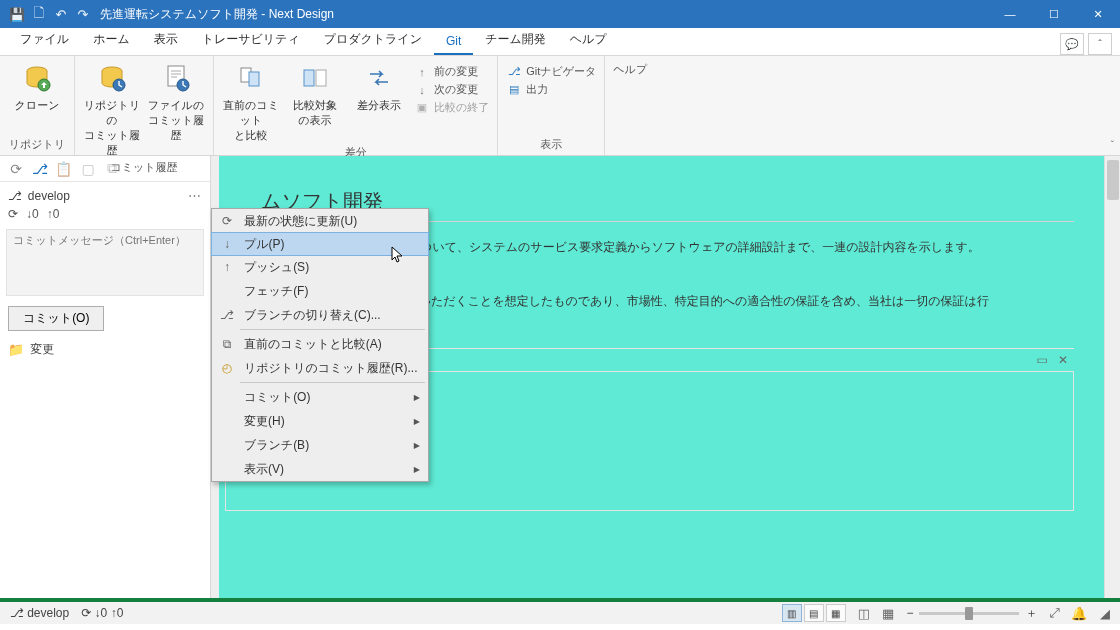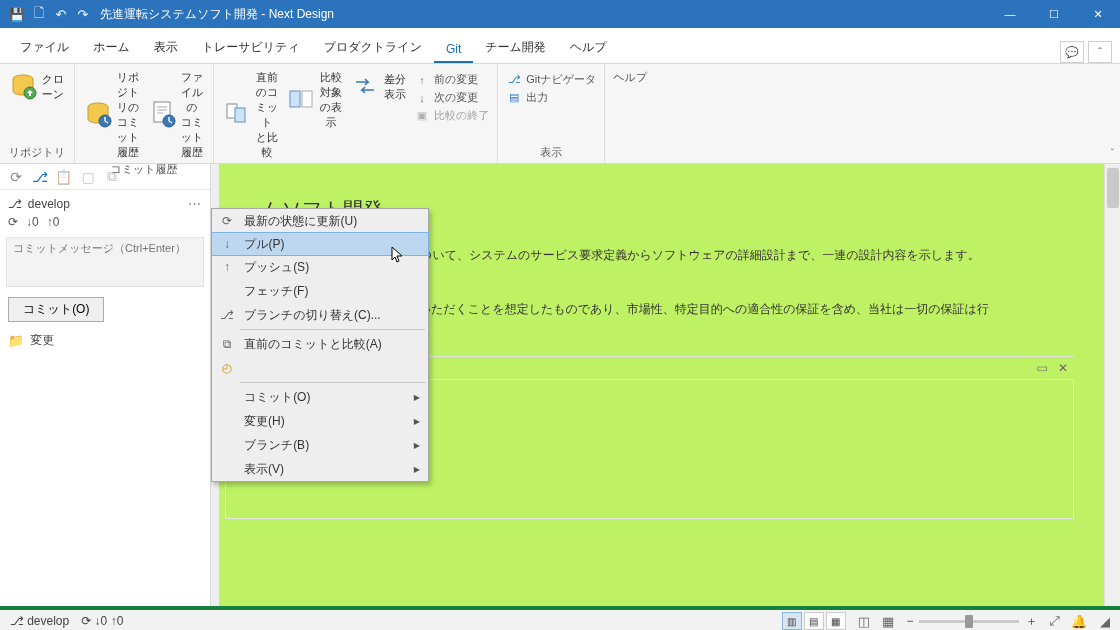--- a/index.html
+++ b/index.html
@@ -5,54 +5,54 @@
 * { margin: 0; padding: 0; box-sizing: border-box; font-family: "Meiryo UI", "Yu Gothic UI", sans-serif; }
 body { width: 1120px; height: 630px; background: #fff; overflow: hidden; position: relative; font-size: 12px; }
 
 .titlebar { background: #2b73bd; height: 28px; display: flex; align-items: center; color: #fff; }
 .titlebar .qat { display: flex; gap: 4px; padding: 0 8px; align-items: center; }
 .titlebar .qat span { width: 18px; height: 18px; display: flex; align-items: center; justify-content: center; opacity: .9; font-size: 13px; }
 .titlebar .title { flex: 1; text-align: left; font-size: 12px; }
 .titlebar .syswin { display: flex; }
 .titlebar .syswin span { width: 44px; height: 28px; display: flex; align-items: center; justify-content: center; font-size: 11px; }
 
-.menutabs { height: 36px; display: flex; align-items: flex-end; padding: 0 8px; border-bottom: 1px solid #d8d8d8; background: #fff; }
+.menutabs { height: 28px; display: flex; align-items: flex-end; padding: 0 8px; border-bottom: 1px solid #d8d8d8; background: #fff; }
 .menutabs .tab { padding: 6px 12px 5px; font-size: 12px; color: #2e2e2e; border-bottom: 2px solid transparent; }
 .menutabs .tab.active { color: #1a6fc1; border-bottom-color: #1a6fc1; }
 .menutabs .spacer { flex: 1; }
 .menutabs .rbtn { width: 24px; height: 22px; border: 1px solid #cfcfcf; margin-left: 4px; display: flex; align-items: center; justify-content: center; color: #555; font-size: 11px; }
 
 .ribbon { height: 100px; background: #f6f6f6; border-bottom: 1px solid #d6d6d6; display: flex; position: relative; }
 .ribbon .group { border-right: 1px solid #dcdcdc; padding: 4px 8px 0; display: flex; flex-direction: column; height: 100%; }
 .ribbon .group .items { flex: 1; display: flex; align-items: flex-start; gap: 6px; }
 .ribbon .group .label { text-align: center; font-size: 11px; color: #555; padding: 2px 0 3px; }
-.ribbon .big { width: 58px; display: flex; flex-direction: row; align-items: center; gap: 2px; text-align: center; font-size: 11px; color: #333; padding-top: 2px; }
+.ribbon .big { width: 58px; display: flex; flex-direction: column; align-items: center; gap: 2px; text-align: center; font-size: 11px; color: #333; padding-top: 2px; }
 .ribbon .big .ic { width: 32px; height: 32px; margin-bottom: 2px; display: flex; align-items: center; justify-content: center; font-size: 24px; }
 .ribbon .mini { display: flex; flex-direction: column; gap: 3px; padding-top: 4px; }
 .ribbon .mini .row { display: flex; align-items: center; gap: 4px; font-size: 11px; color: #555; }
 .ribbon .mini .row .mic { width: 16px; display: flex; justify-content: center; color: #777; }
 .ribbon .collapse { position: absolute; right: 6px; bottom: 4px; font-size: 10px; color: #666; }
 
 .workarea { display: flex; height: 442px; }
 
 .leftpanel { width: 211px; border-right: 1px solid #d8d8d8; display: flex; flex-direction: column; background: #fff; }
 .lp-toolbar { height: 26px; border-bottom: 1px solid #e6e6e6; display: flex; align-items: center; gap: 8px; padding: 0 8px; color: #888; font-size: 14px; }
 .lp-toolbar span { display: inline-flex; width: 16px; justify-content: center; }
 .lp-toolbar .on { color: #1a6fc1; }
 .branchrow { padding: 6px 8px 2px; display: flex; align-items: center; gap: 6px; font-size: 12px; color: #444; }
 .branchrow .bicon { color: #444; font-size: 12px; }
 .branchrow .dots { margin-left: auto; font-size: 13px; color: #666; letter-spacing: 1px; }
 .statsrow { padding: 2px 8px 6px; font-size: 12px; color: #555; display: flex; gap: 8px; align-items: center; }
-.commitmsg { margin: 2px 6px; height: 50px; background: #f3f3f3; border: 1px solid #e3e3e3; }
+.commitmsg { margin: 2px 6px; height: 67px; background: #f3f3f3; border: 1px solid #e3e3e3; }
 .commitmsg input { width: 100%; border: none; background: transparent; padding: 4px 6px; font-size: 11px; color: #888; }
 .commitbtn { margin: 8px 8px 0; display: inline-block; padding: 3px 14px; border: 1px solid #adadad; background: #efefef; font-size: 12px; }
 .changes { padding: 10px 8px; font-size: 12px; color: #444; display: flex; align-items: center; gap: 6px; }
 .changes .foldericon { color: #d9a43c; font-size: 13px; }
 
-.mainpane { flex: 1; display: flex; background: #bef264; position: relative; }
+.mainpane { flex: 1; display: flex; background: #5eead4; position: relative; }
 .docarea { flex: 1; padding: 22px 30px 0 14px; overflow: hidden; position: relative; }
 .docarea .resizebar { position: absolute; left: 0; top: 0; width: 8px; height: 100%; background: #eee; }
 .docarea h1 { font-size: 20px; font-weight: 400; color: #333; margin: 10px 0 6px 36px; }
 .docarea .rule { border-top: 1px solid #d4d4d4; margin: 6px 0 8px 36px; }
 .docarea p { font-size: 12px; color: #333; margin: 16px 0 0 36px; line-height: 1.6; }
 .subdochead { margin-top: 36px; padding: 4px 6px; display: flex; align-items: center; justify-content: flex-end; gap: 10px; font-size: 12px; color: #666; border-top: 1px solid #e4e4e4; }
 .subdochead .left { margin-right: auto; display:flex; align-items:center; gap:6px; color:#a13030; }
 .subdoc { border: 1px solid #e4e4e4; height: 140px; }
 .rightscroll { width: 16px; background: #efefef; border-left: 1px solid #ddd; position: relative; }
 .rightscroll .thumb { position: absolute; left: 2px; top: 4px; width: 12px; height: 40px; background: #c9c9c9; border-radius: 2px; }
@@ -308,20 +308,21 @@
       <span class="cic">⎇</span>
       <span>ブランチの切り替え(C)...</span>
     </div>
   <div class="sep"></div>
   <div class="item">
       <span class="cic">⧉</span>
       <span>直前のコミットと比較(A)</span>
     </div>
   <div class="item">
       <span class="cic" style="color:#c79a2a">◴</span>
+      <span>リポジトリのコミット履歴(R)...</span>
     </div>
   <div class="sep"></div>
   <div class="item sub">
       <span class="cic"></span>
       <span>コミット(O)</span>
     </div>
   <div class="item sub">
       <span class="cic"></span>
       <span>変更(H)</span>
     </div>

